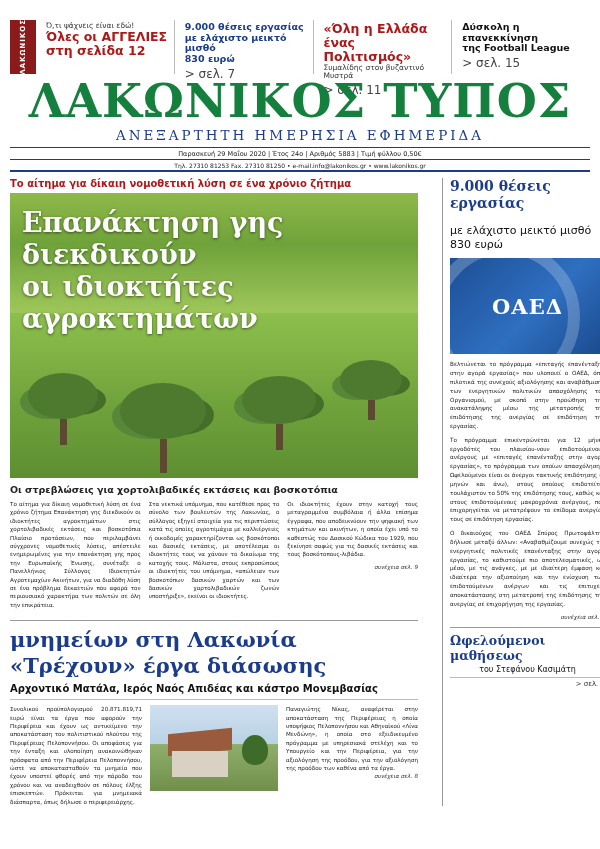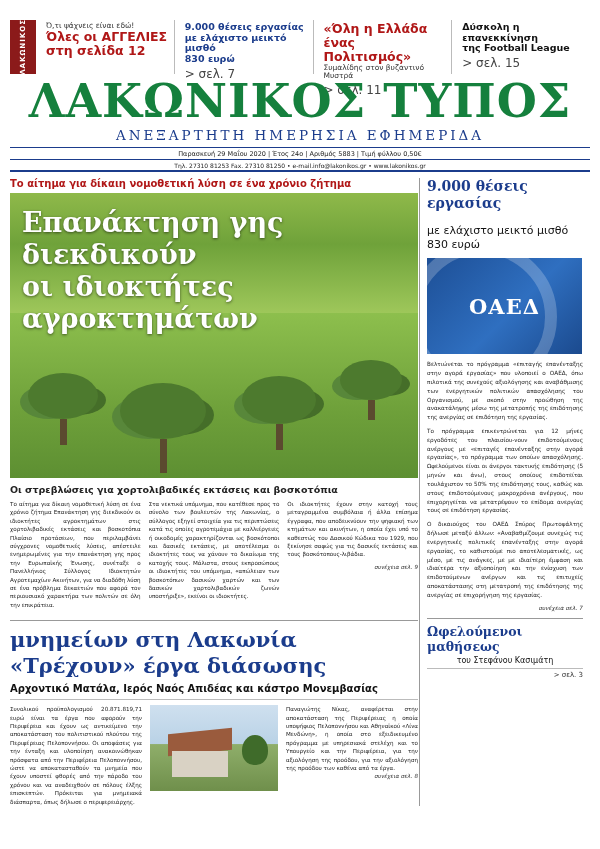--- a/index.html
+++ b/index.html
@@ -43,21 +43,21 @@
     font-family:"DejaVu Serif", serif;
     color:#1b3c8c; font-size:13.5px; letter-spacing:3px; margin-top:3px;
   }
   .masthead-line {
     margin-top:4px; border-top:1px solid #1b3c8c; border-bottom:1px solid #1b3c8c;
     font-size:6.5px; color:#222; padding:1.5px 0;
   }
   .masthead-contact { font-size:6px; color:#222; padding:1.5px 0; border-bottom:2px solid #1b3c8c; }
 
   
-  .body-wrap { display:flex; gap:1px; margin-top:6px; }
+  .body-wrap { display:flex; gap:24px; margin-top:6px; }
   .left-col { width:408px; }
   .right-col { width:164px; border-left:1px solid #999; padding-left:7px; }
 
   .kicker { font-size:10px; color:#b01717; font-weight:bold; margin-bottom:4px; }
 
   .hero { position:relative; width:408px; height:285px; overflow:hidden; }
   .hero-sky { position:absolute; inset:0; background:linear-gradient(#8fb94a 0%, #6fa23a 18%, #9ec75a 42%, #7fb245 70%, #6ea23c 100%); }
   .hero-field { position:absolute; left:0; right:0; top:42%; bottom:0; background:linear-gradient(#8dbf4d,#6ea03a 60%,#5d8f32); }
   .hero-trees { position:absolute; left:0; right:0; top:30%; height:45%; }
   .tree { position:absolute; bottom:18%; }

